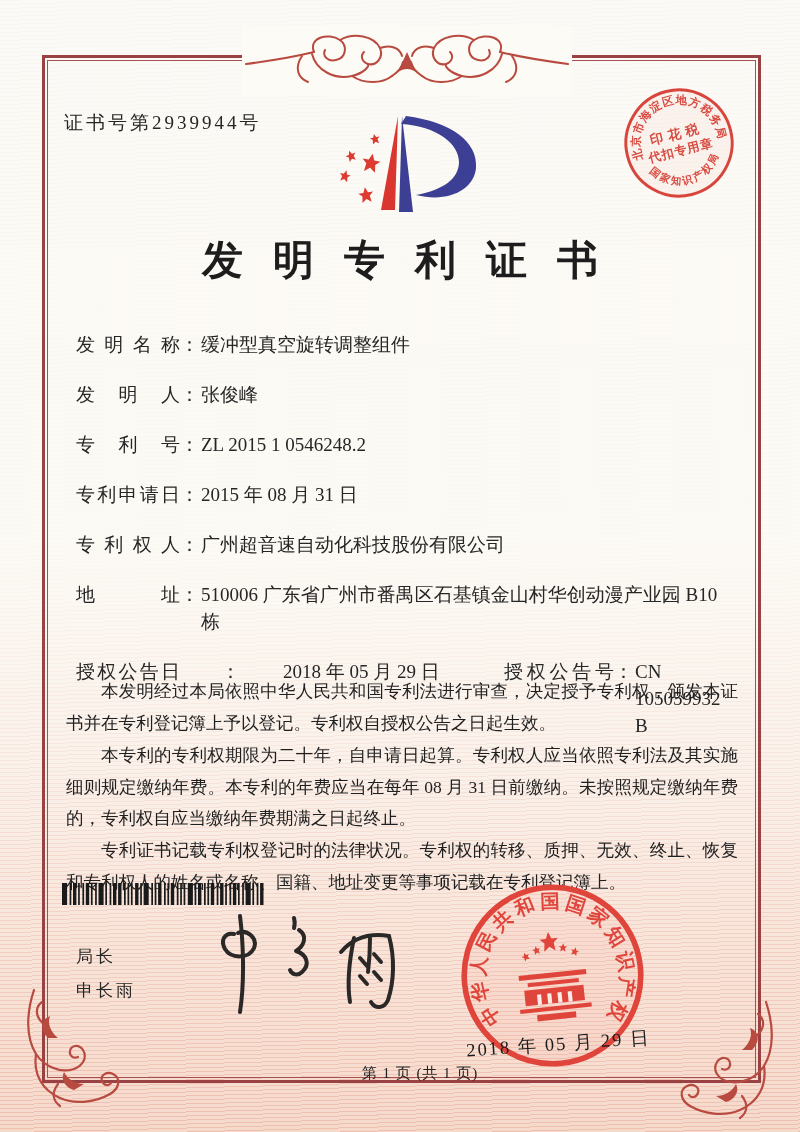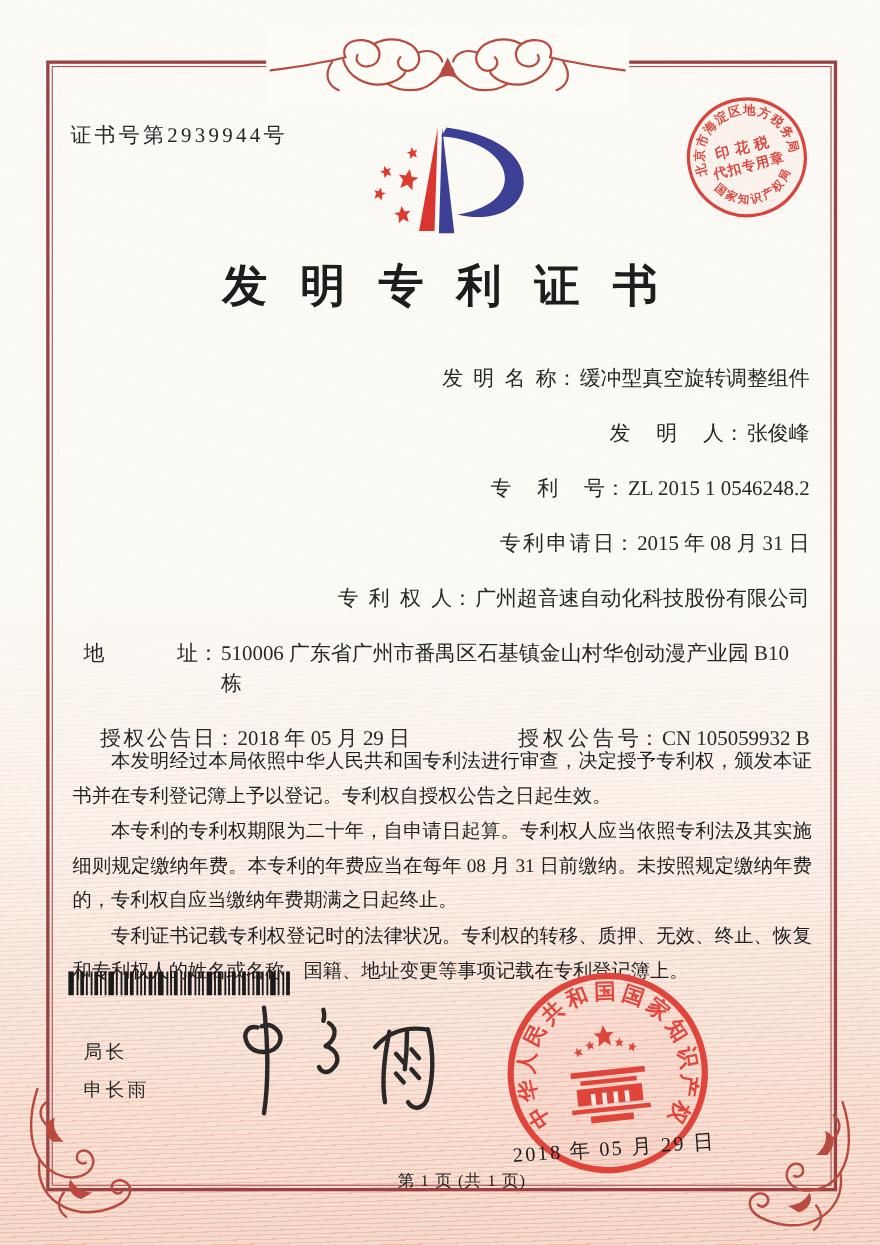--- a/index.html
+++ b/index.html
@@ -16,28 +16,28 @@
   }
   .frame{position:absolute;left:42px;top:55px;width:713px;height:1022px;
     border:3px solid #9a4243;}
   .frame-inner{position:absolute;inset:2px;border:1px solid #a35152;}
   .abs{position:absolute;}
   .cert-no{left:64px;top:110px;font-size:19px;letter-spacing:3px;}
   .logo{left:328px;top:106px;}
   .title{left:0;right:0;top:233px;text-align:center;font-size:41px;font-weight:600;
     letter-spacing:30px;text-indent:30px;color:#1d1d1d;}
   .fields{left:76px;top:331px;width:660px;font-size:19px;}
-  .frow{display:flex;margin-bottom:23px;line-height:27px;justify-content:flex-end;}
+  .frow{display:flex;margin-bottom:23px;line-height:27px;}
   .lbl{display:inline-block;width:104px;text-align:justify;text-align-last:justify;flex:0 0 104px;}
   .colon{flex:0 0 auto;}
   .val{margin-left:2px;}
   .val-wrap{width:545px;}
   .two-col{display:flex;}
-  .col-left{display:flex;width:380px;flex:0 0 380px;}
-  .col-right{display:flex;}
+  .col-left{display:flex;width:380px;flex:0 0 380px;gap:41px;}
+  .col-right{display:flex;margin-left:48px;}
   .col-right .lbl{width:110px;flex:0 0 110px;}
   .body-text{left:66px;top:676px;width:672px;font-size:17.5px;line-height:1.82;
     text-align:justify;color:#1f1f1f;}
   .body-text p{margin:0;text-indent:2em;}
   .barcode{left:62px;top:883px;}
   .officer{left:76px;top:948px;font-size:17px;line-height:1.0;}
   .officer div{margin-bottom:17px;letter-spacing:3px;}
   .signature{left:198px;top:908px;}
   .seal{left:455px;top:878px;width:195px;height:195px;transform:rotate(-6deg);}
   .seal-date{left:466px;top:1031px;font-size:18.5px;letter-spacing:2px;transform:rotate(-4deg);color:#1c1c1c;}

